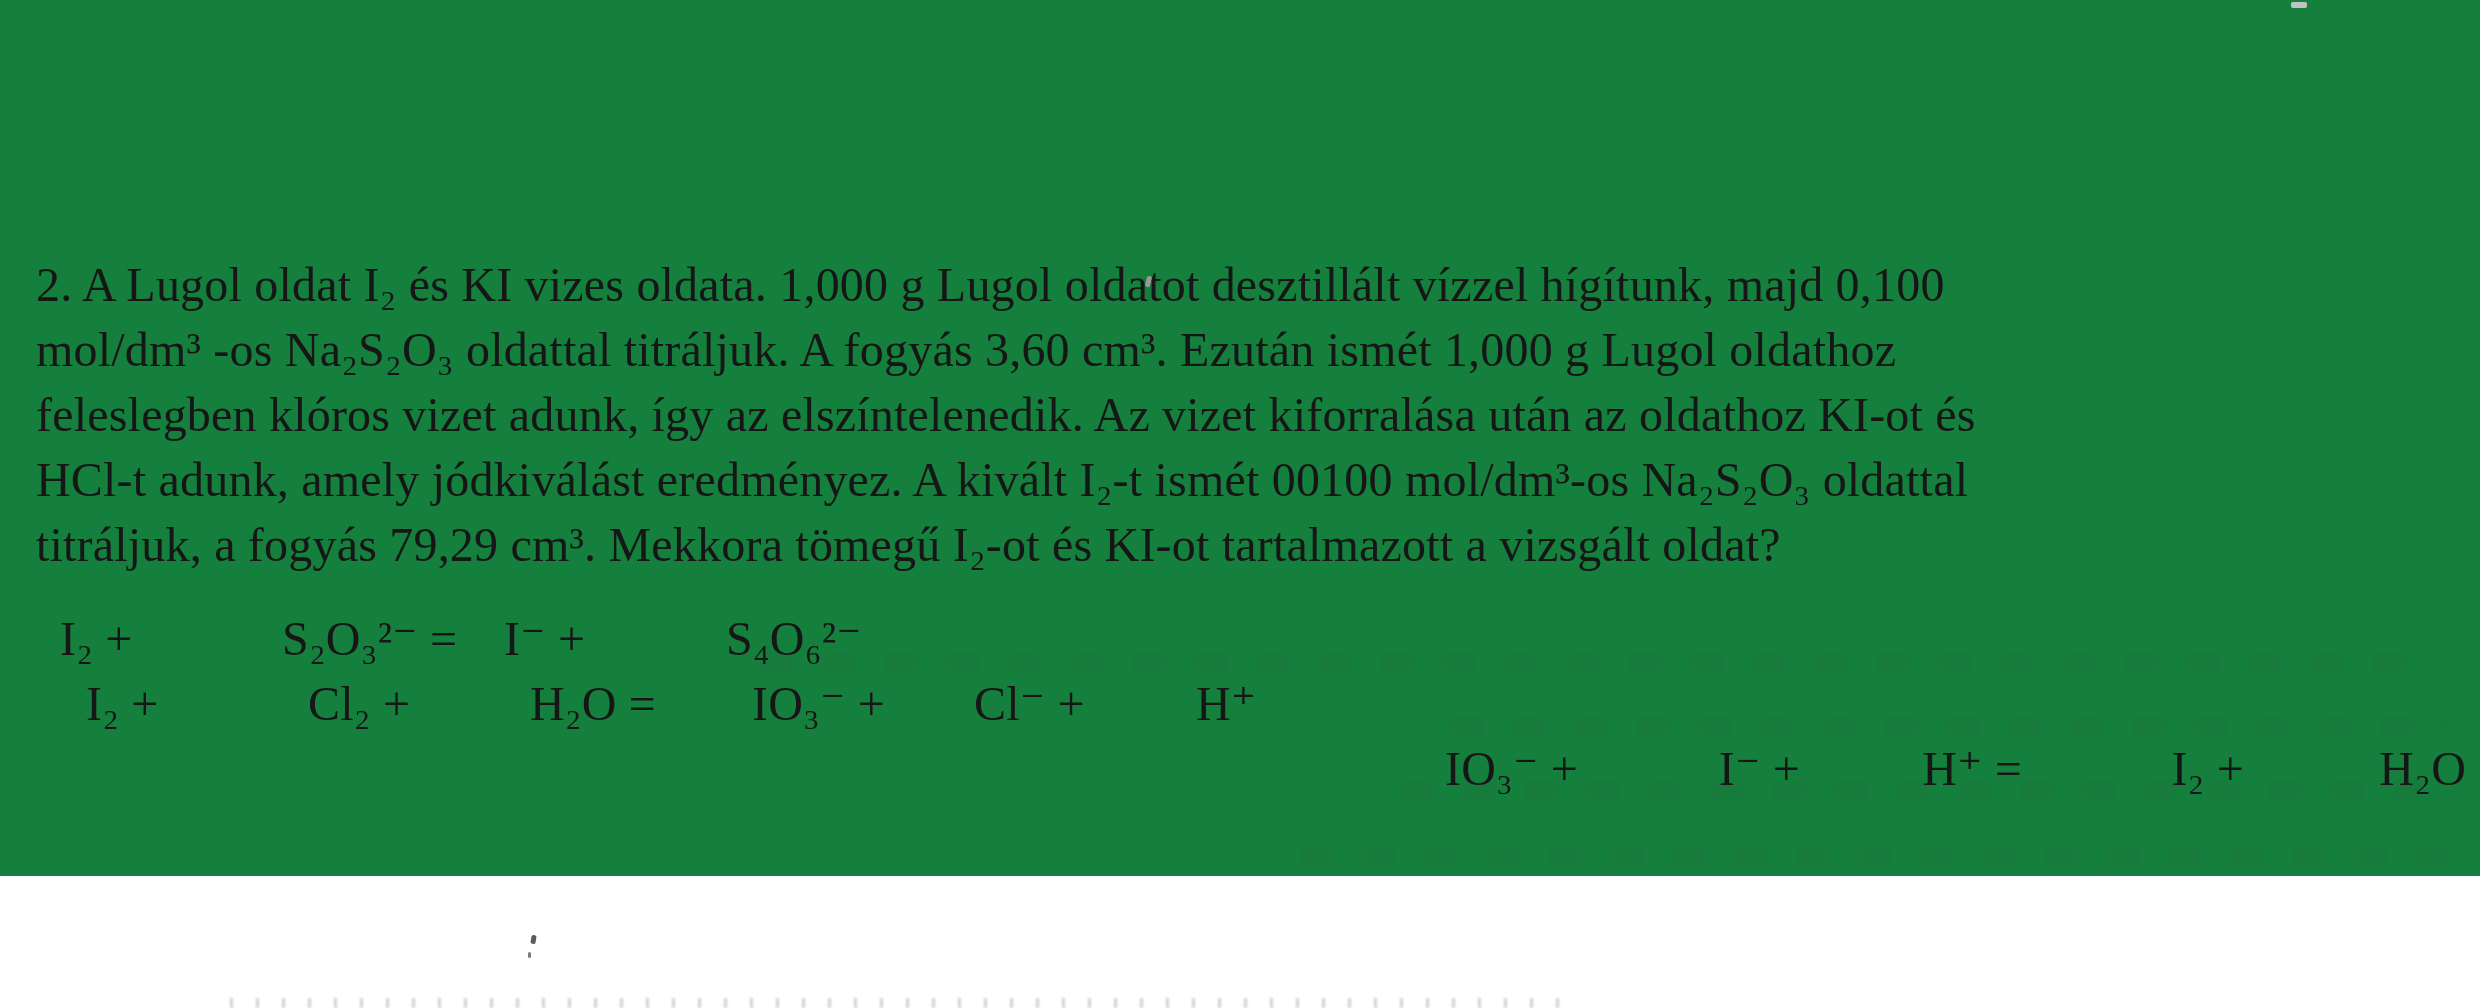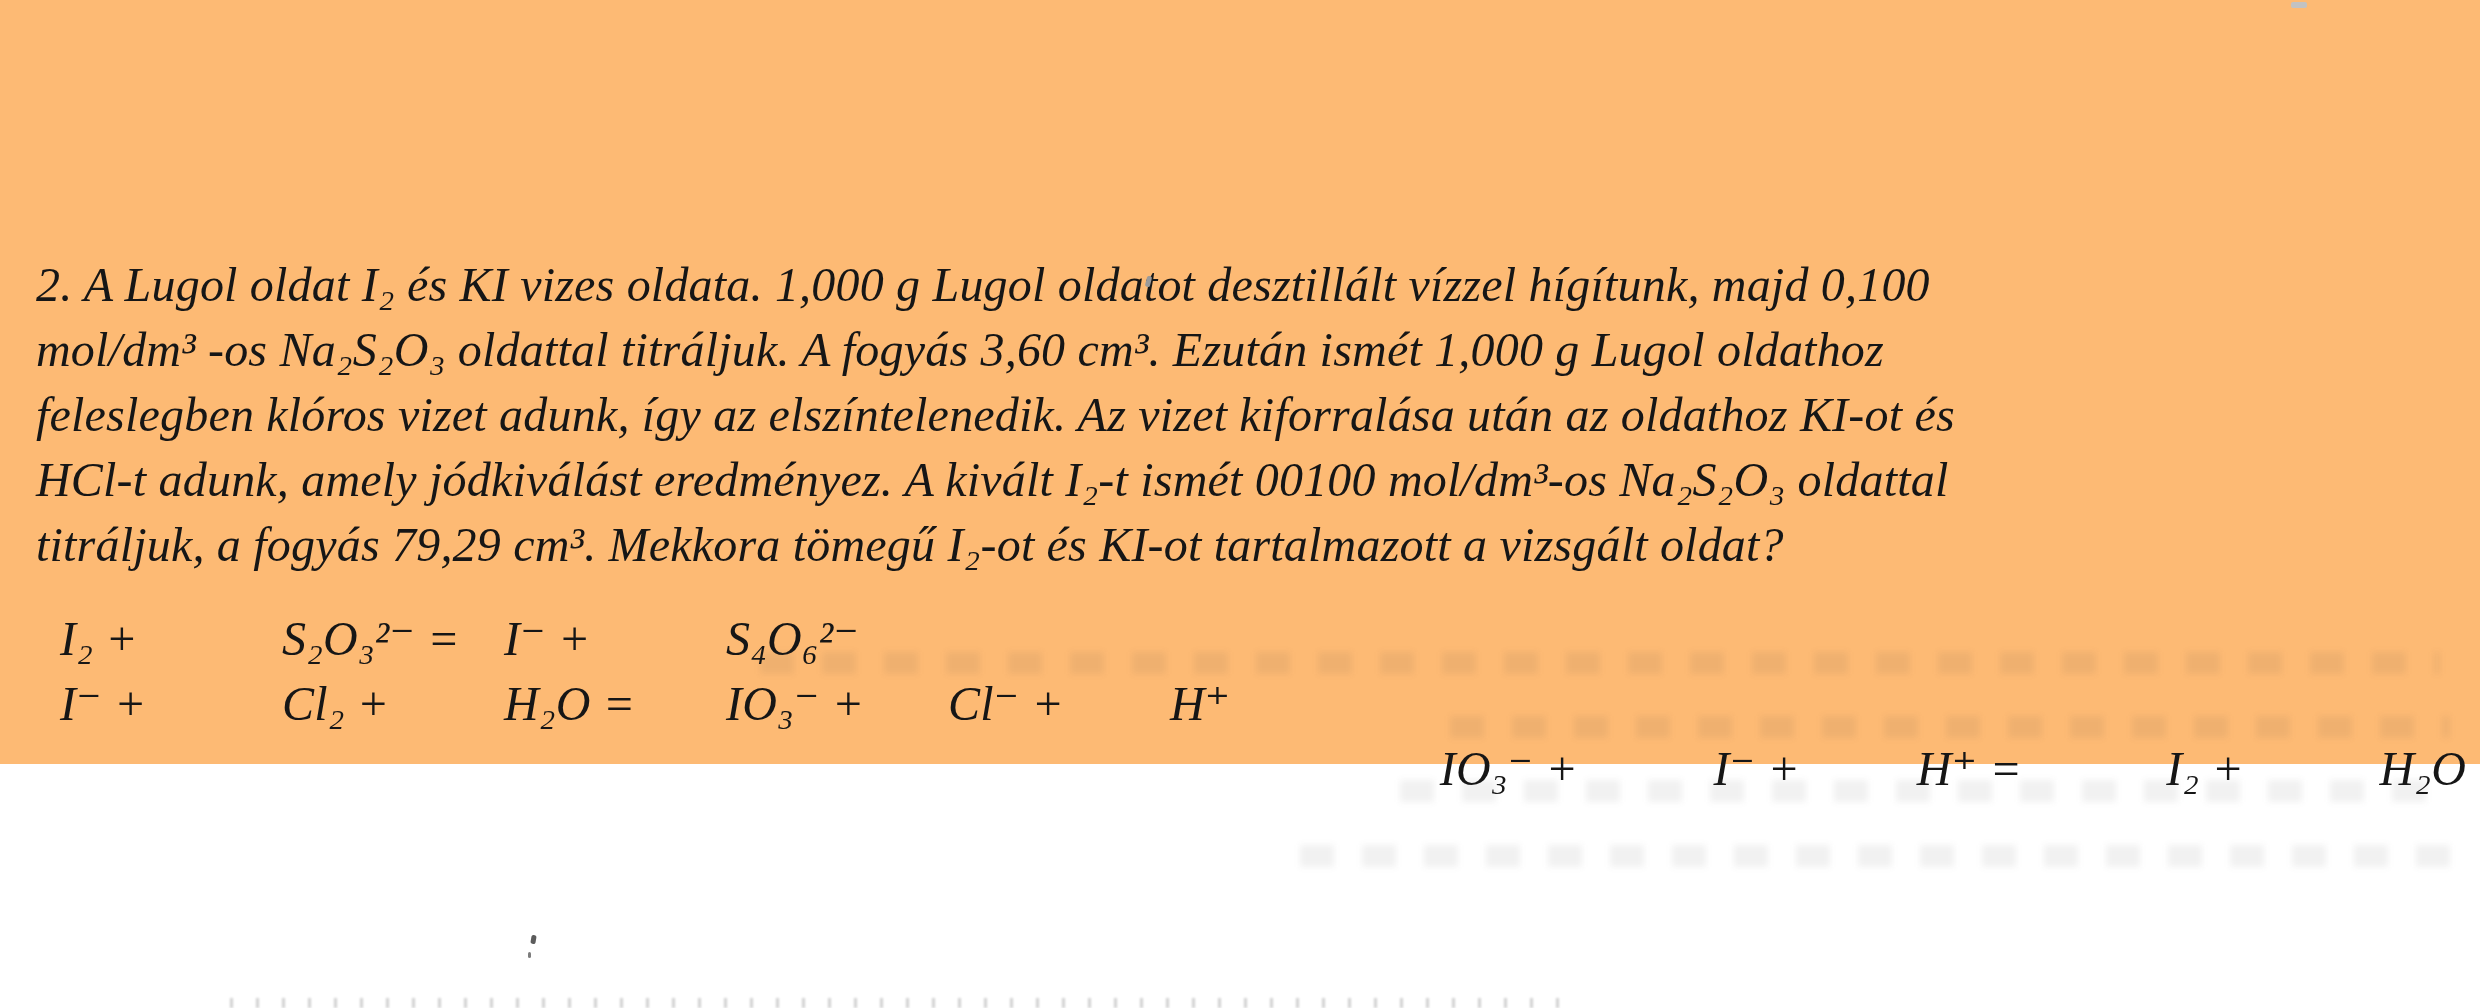--- a/index.html
+++ b/index.html
@@ -10,23 +10,22 @@
   body {
     width: 2480px;
     height: 1008px;
     overflow: hidden;
     font-family: "Liberation Serif", "DejaVu Serif", serif;
     color: #161616;
   }
   .scan-page {
     position: relative;
     width: 2480px;
-    height: 764px;
-    background: #fdba74;
-    font-style: italic;
+    height: 876px;
+    background: #15803d;
   }
   .text-block {
     position: absolute;
     left: 36px;
     top: 252px;
     width: 2430px;
     font-size: 48px;
     line-height: 65px;
     letter-spacing: 0.2px;
   }
@@ -75,21 +74,21 @@
 <div class="scan-page">
 
   <div class="text-block">
     <div class="para-line">2. A Lugol oldat I₂ és KI vizes oldata. 1,000 g Lugol oldatot desztillált vízzel hígítunk, majd 0,100</div>
     <div class="para-line">mol/dm³ -os Na₂S₂O₃ oldattal titráljuk. A fogyás 3,60 cm³. Ezután ismét 1,000 g Lugol oldathoz</div>
     <div class="para-line">feleslegben klóros vizet adunk, így az elszíntelenedik. Az vizet kiforralása után az oldathoz KI-ot és</div>
     <div class="para-line">HCl-t adunk, amely jódkiválást eredményez. A kivált I₂-t ismét 00100 mol/dm³-os Na₂S₂O₃ oldattal</div>
     <div class="para-line">titráljuk, a fogyás 79,29 cm³. Mekkora tömegű I₂-ot és KI-ot tartalmazott a vizsgált oldat?</div>
 
     <div class="eq-row eq-indent-1"><span class="eq-term">I₂ +</span><span class="eq-term">S₂O₃²⁻ =</span><span class="eq-term">I⁻ +</span><span class="eq-term">S₄O₆²⁻</span></div>
-    <div class="eq-row eq-indent-3"><span class="eq-term">I⁻ +</span><span class="eq-term">Cl₂ +</span><span class="eq-term">H₂O =</span><span class="eq-term">IO₃⁻ +</span><span class="eq-term">Cl⁻ +</span><span class="eq-term">H⁺</span></div>
+    <div class="eq-row eq-indent-2"><span class="eq-term">I₂ +</span><span class="eq-term">Cl₂ +</span><span class="eq-term">H₂O =</span><span class="eq-term">IO₃⁻ +</span><span class="eq-term">Cl⁻ +</span><span class="eq-term">H⁺</span></div>
     <div class="eq-row eq-indent-4"><span class="eq-term">IO₃⁻ +</span><span class="eq-term">I⁻ +</span><span class="eq-term">H⁺ =</span><span class="eq-term">I₂ +</span><span class="eq-term">H₂O</span></div>
   </div>
 
   <div class="speck" style="left:1146px; top:276px; width:5px; height:11px; background:#9a9a9a; transform:rotate(14deg);"></div>
   <div class="speck" style="left:531px; top:935px; width:5px; height:9px; background:#5c5c5c; transform:rotate(10deg);"></div>
   <div class="speck" style="left:528px; top:952px; width:3px; height:6px; background:#7d7d7d;"></div>
   <div class="speck" style="left:2291px; top:2px; width:16px; height:6px; background:#c2c2c2;"></div>
 
   <div class="ghost-strip" style="left:760px; top:652px; width:1680px;"></div>
   <div class="ghost-strip" style="left:1450px; top:716px; width:1000px;"></div>

